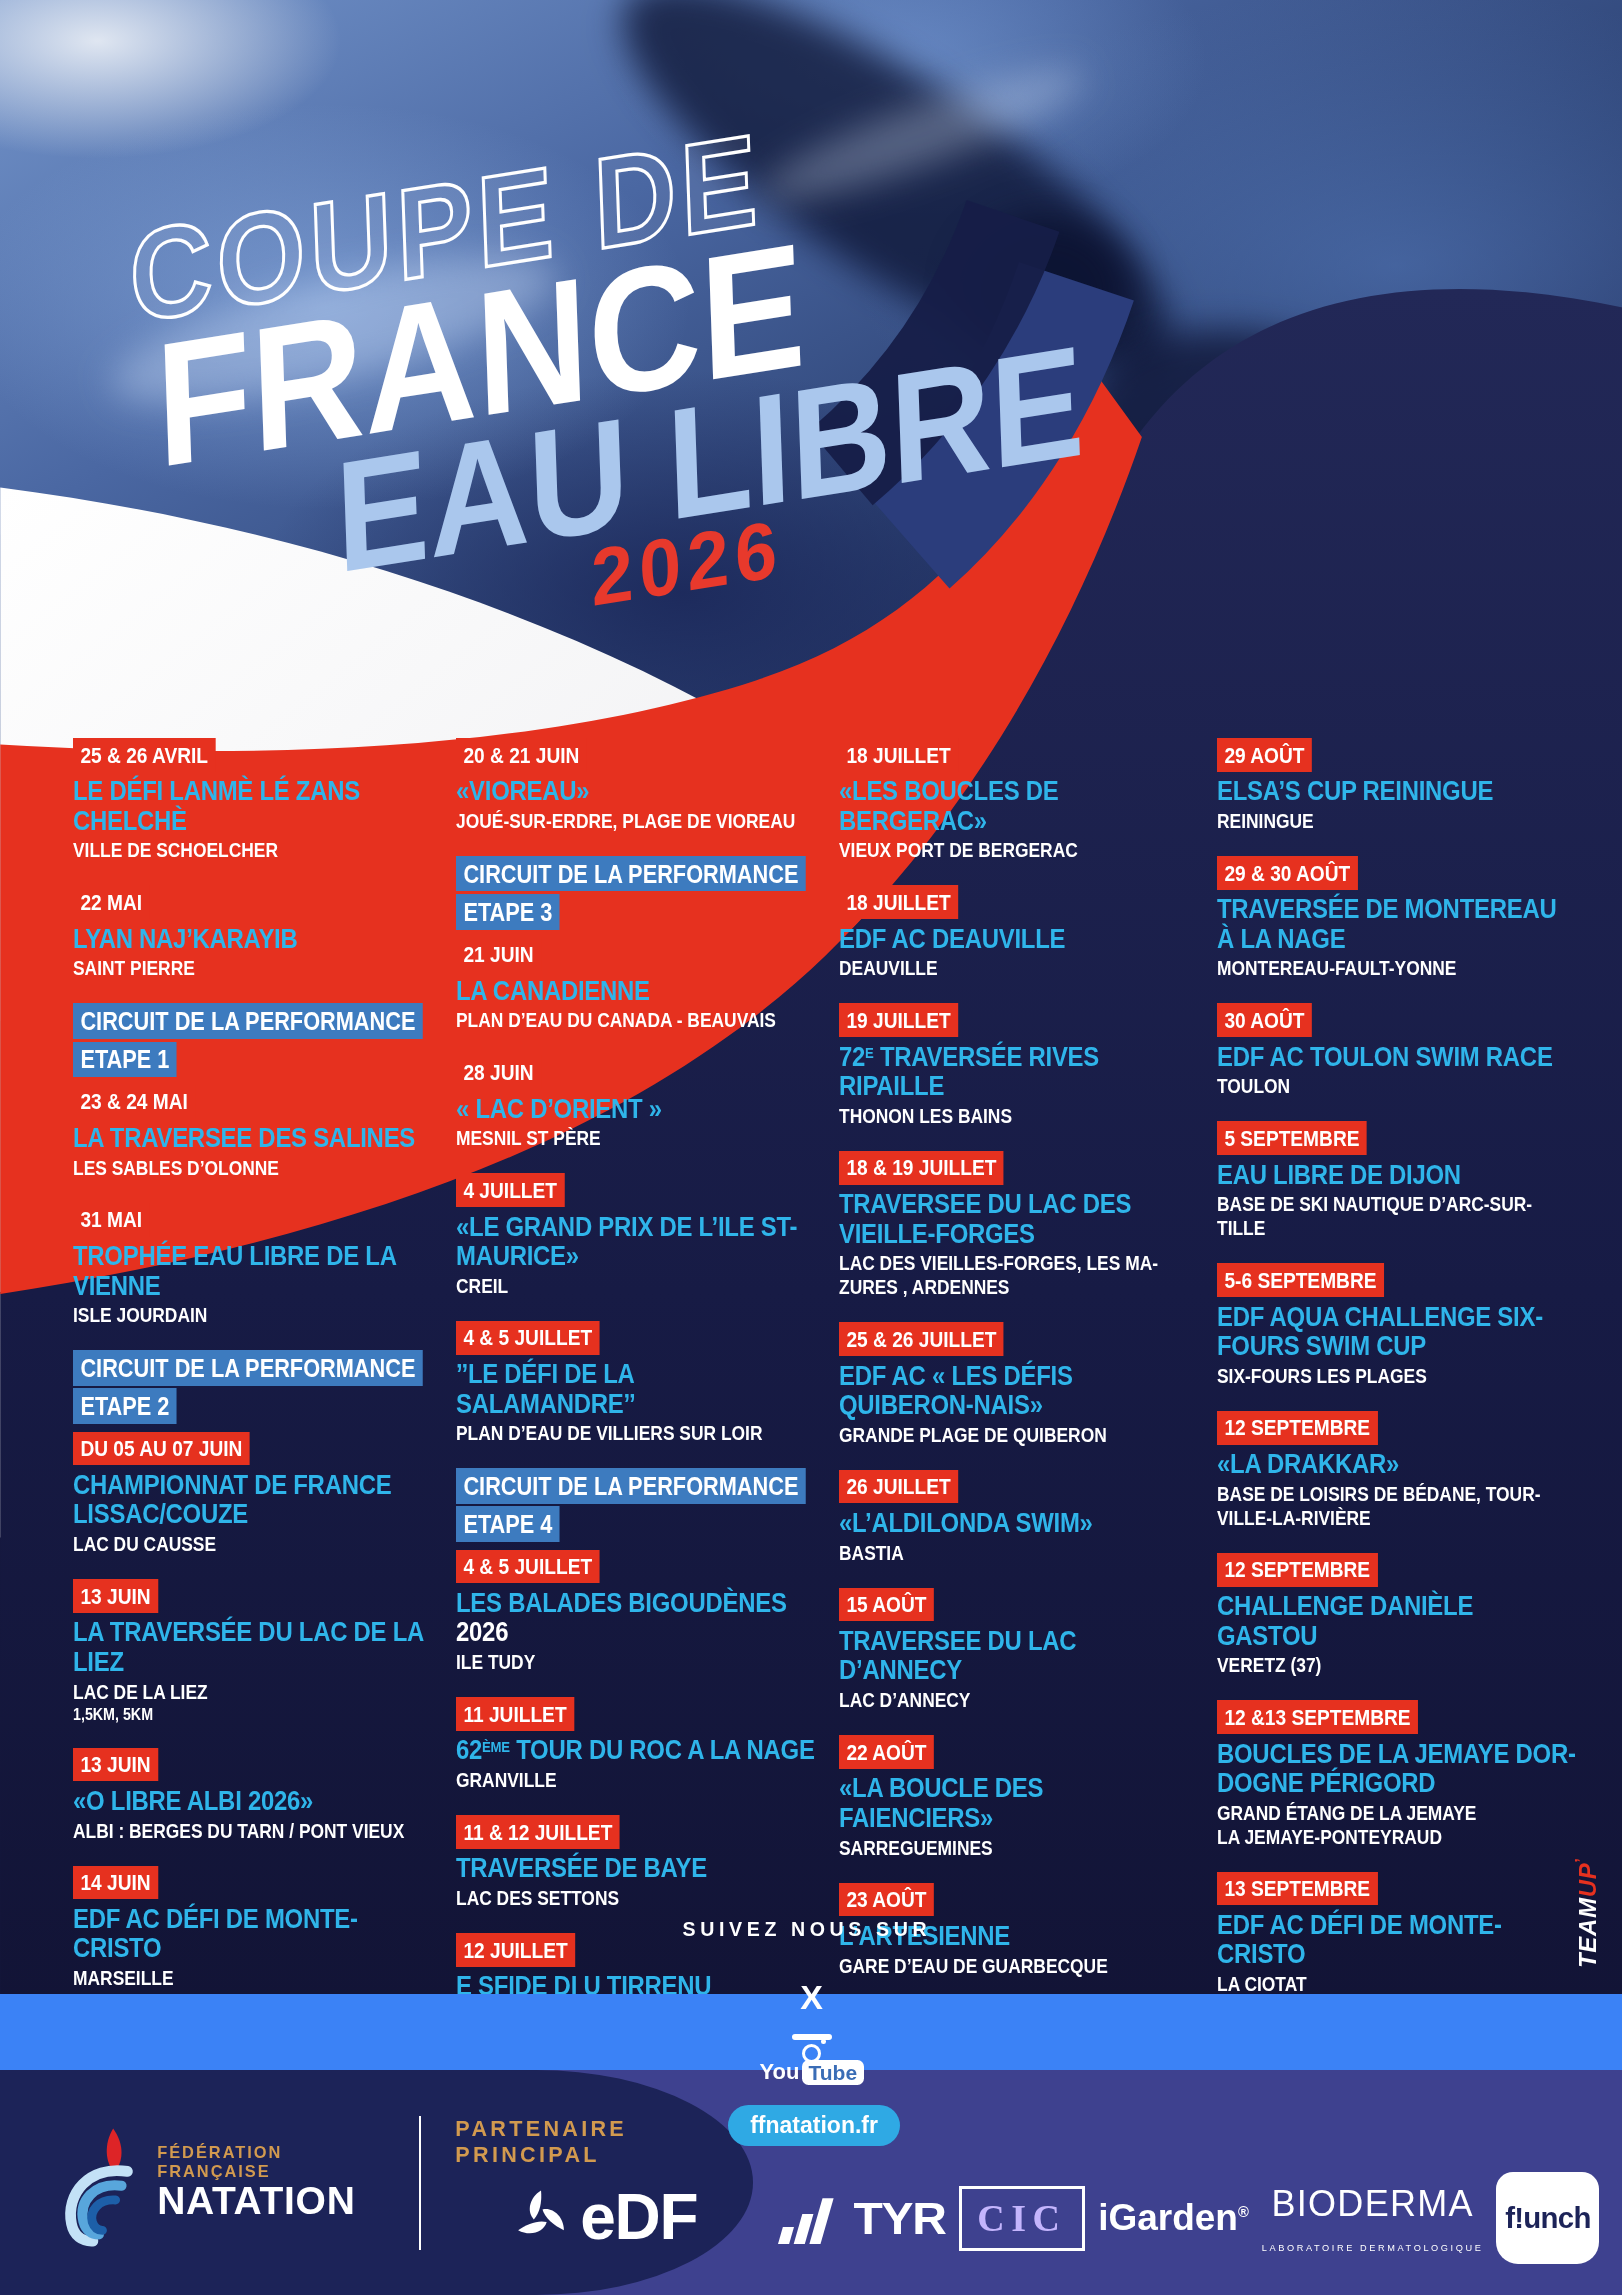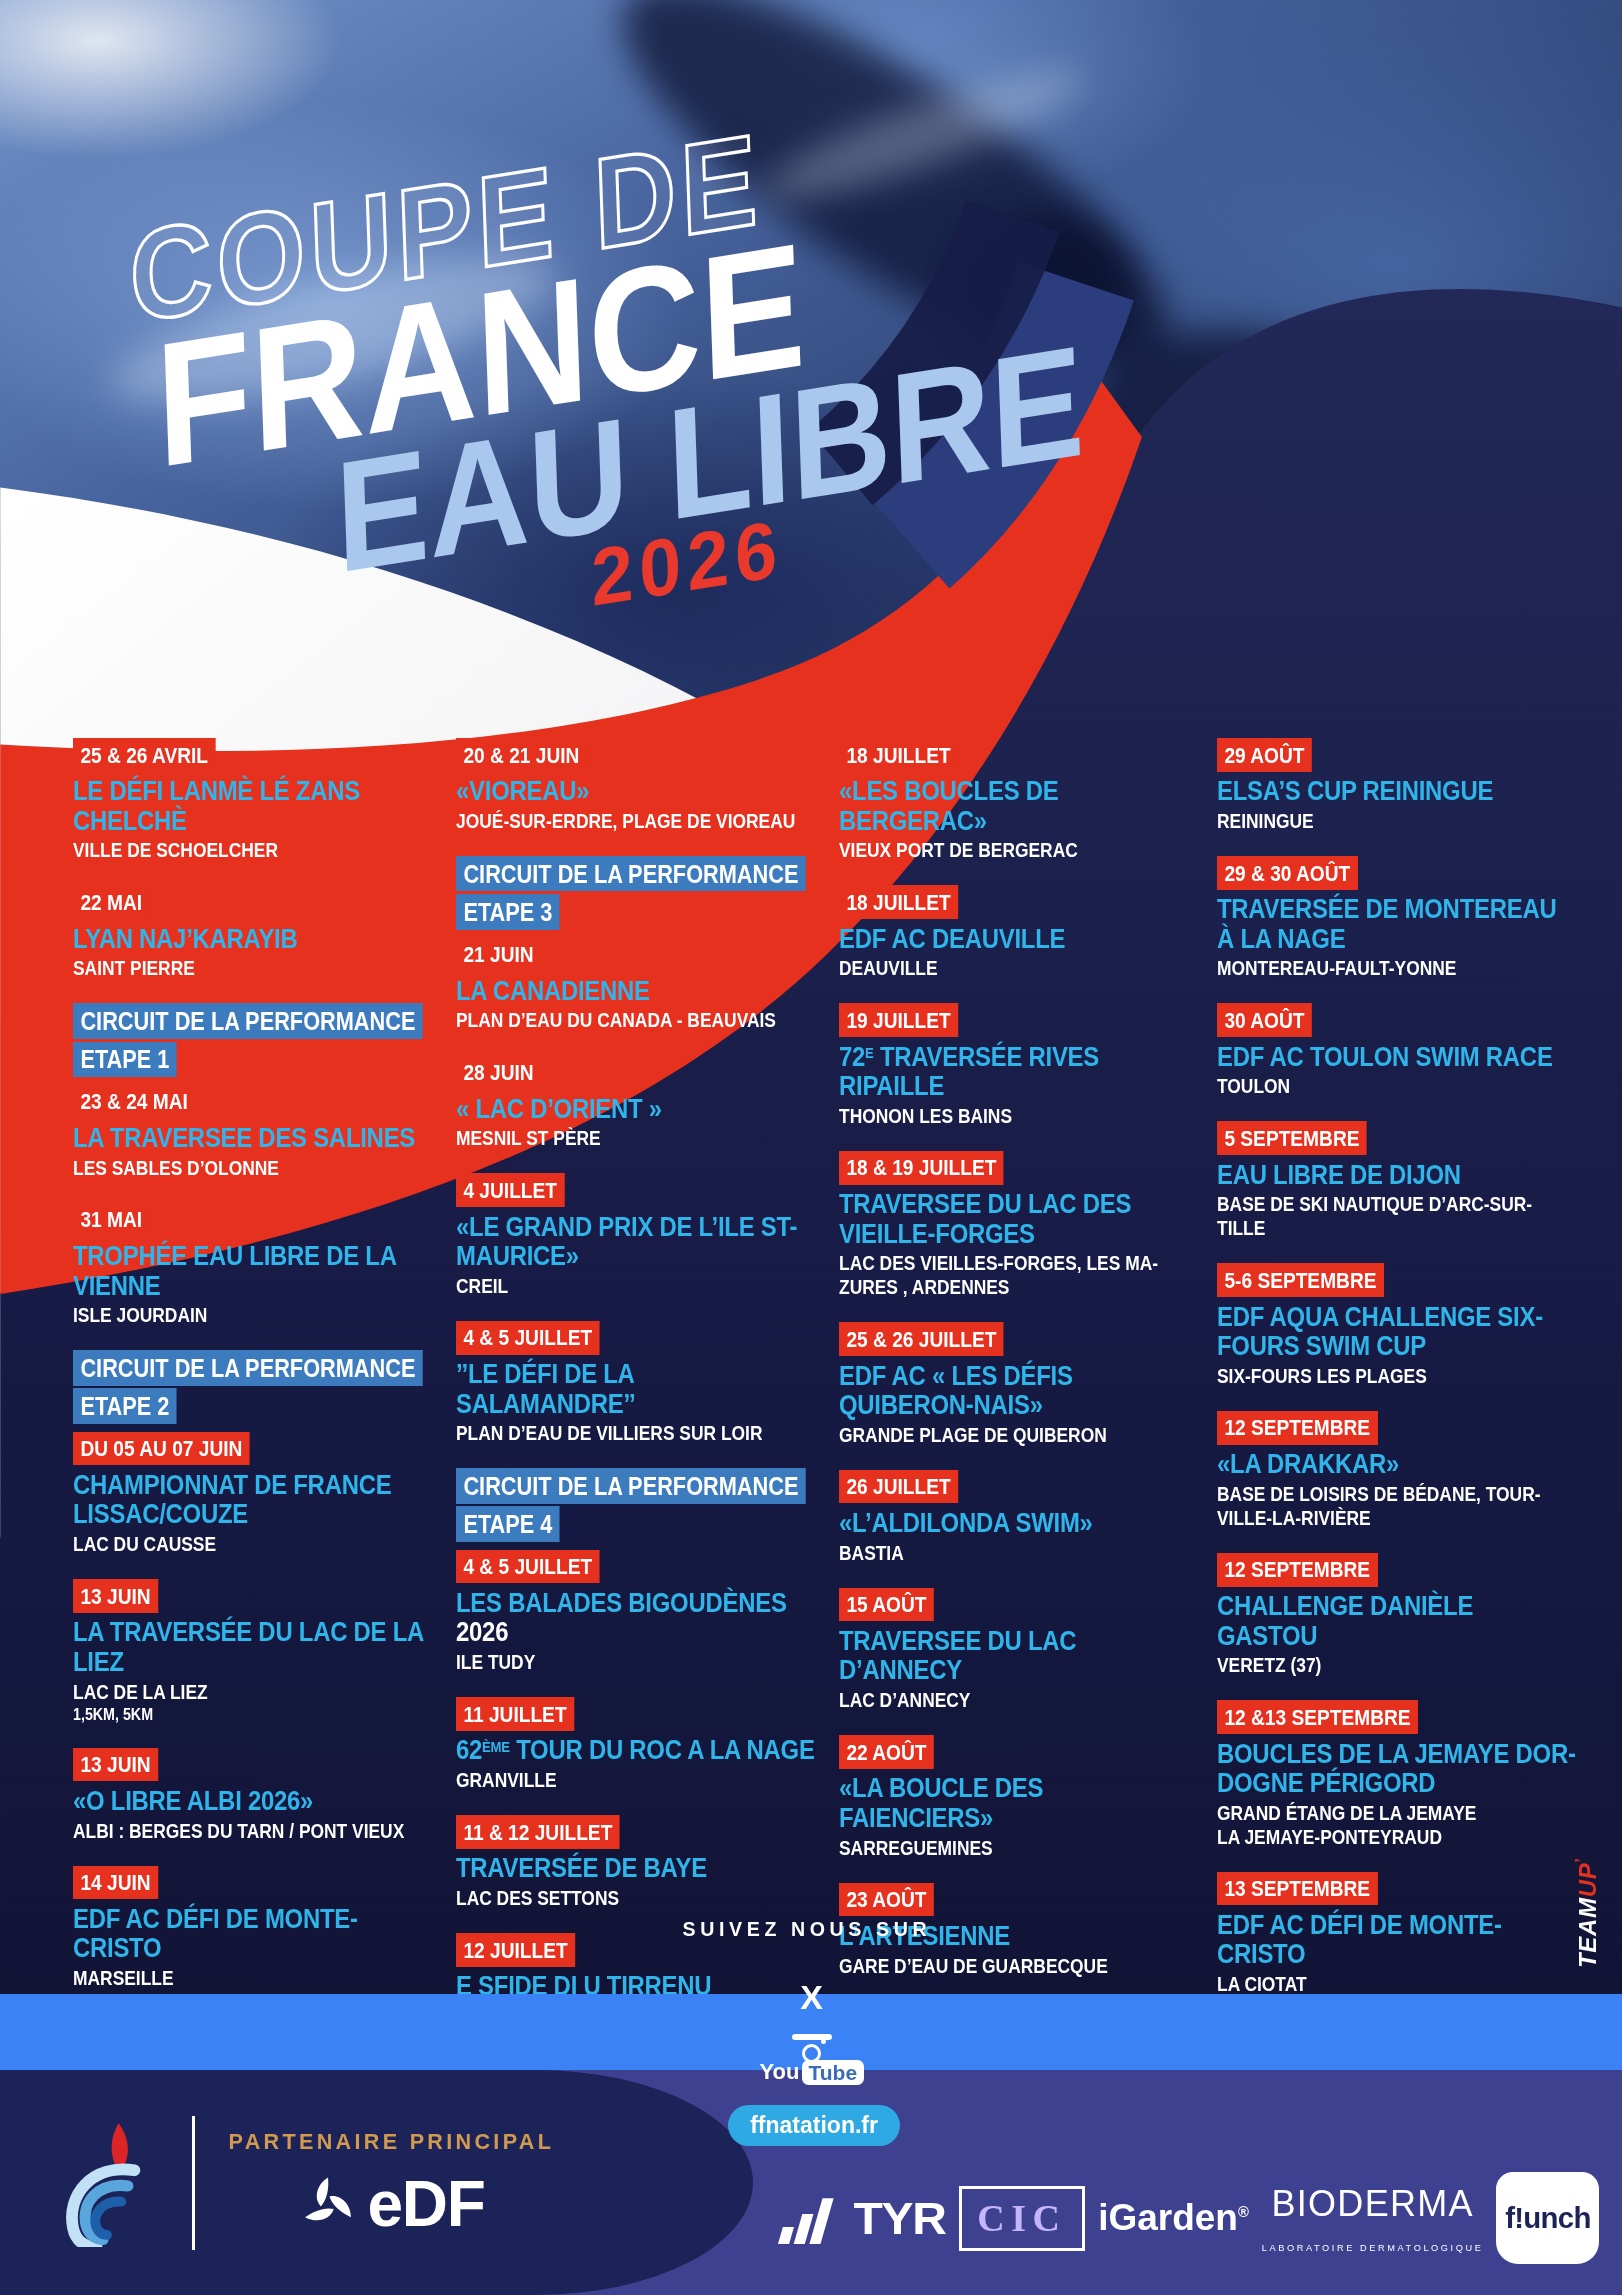--- a/index.html
+++ b/index.html
@@ -517,20 +517,24 @@
 
   <div class="partners" data-interactable="false">
     <div class="ffn-panel" data-interactable="false">
       <div class="ffn-logo" data-interactable="false">
         <svg width="98" height="128" viewBox="0 0 150 195" data-interactable="false">
           <path d="M96,6 C116,34 113,64 97,80 C83,62 80,32 96,6Z" fill="#dd2427"></path>
           <path d="M120,78 C55,68 16,116 26,166 C30,186 44,196 62,195" stroke="#c3e1f6" stroke-width="18" fill="none" stroke-linecap="round"></path>
           <path d="M110,102 C64,96 38,128 46,162 C50,177 60,184 72,184" stroke="#58a6dc" stroke-width="17" fill="none" stroke-linecap="round"></path>
           <path d="M100,126 C72,124 56,144 61,163 C64,172 70,177 78,177" stroke="#1d5fa8" stroke-width="15" fill="none" stroke-linecap="round"></path>
         </svg>
+        <div class="ffn-text" data-interactable="false">
+          <div class="gold" data-interactable="false">FÉDÉRATION FRANÇAISE</div>
+          <div class="nat" data-interactable="false">NATATION</div>
+        </div>
       </div>
       <div class="divider" data-interactable="false"></div>
       <div class="principal" data-interactable="false">
         <div class="plabel" data-interactable="false">PARTENAIRE PRINCIPAL</div>
         <div class="edf-row" data-interactable="false">
           <svg width="60" height="60" viewBox="0 0 100 100" data-interactable="false">
             <g fill="#ffffff">
               <path d="M50,6 C30,18 26,42 38,54 C48,44 52,24 50,6Z"></path>
               <path d="M50,6 C30,18 26,42 38,54 C48,44 52,24 50,6Z" transform="rotate(120 50 50)"></path>
               <path d="M50,6 C30,18 26,42 38,54 C48,44 52,24 50,6Z" transform="rotate(240 50 50)"></path>

